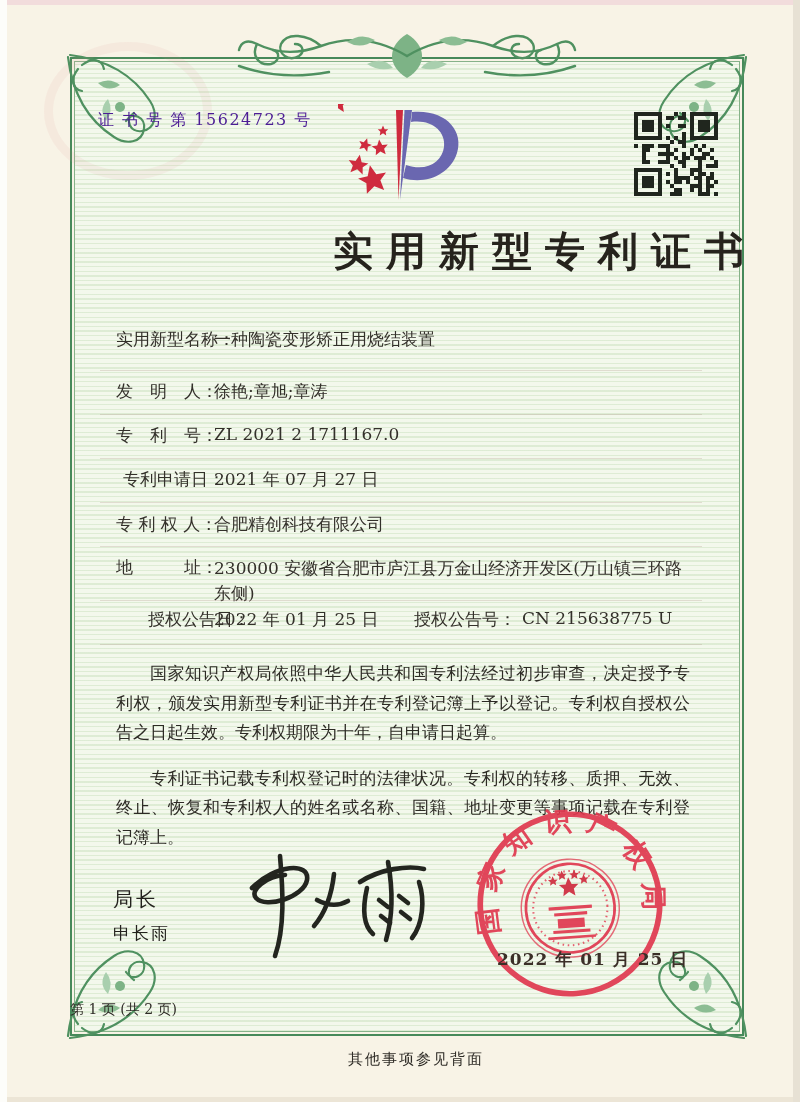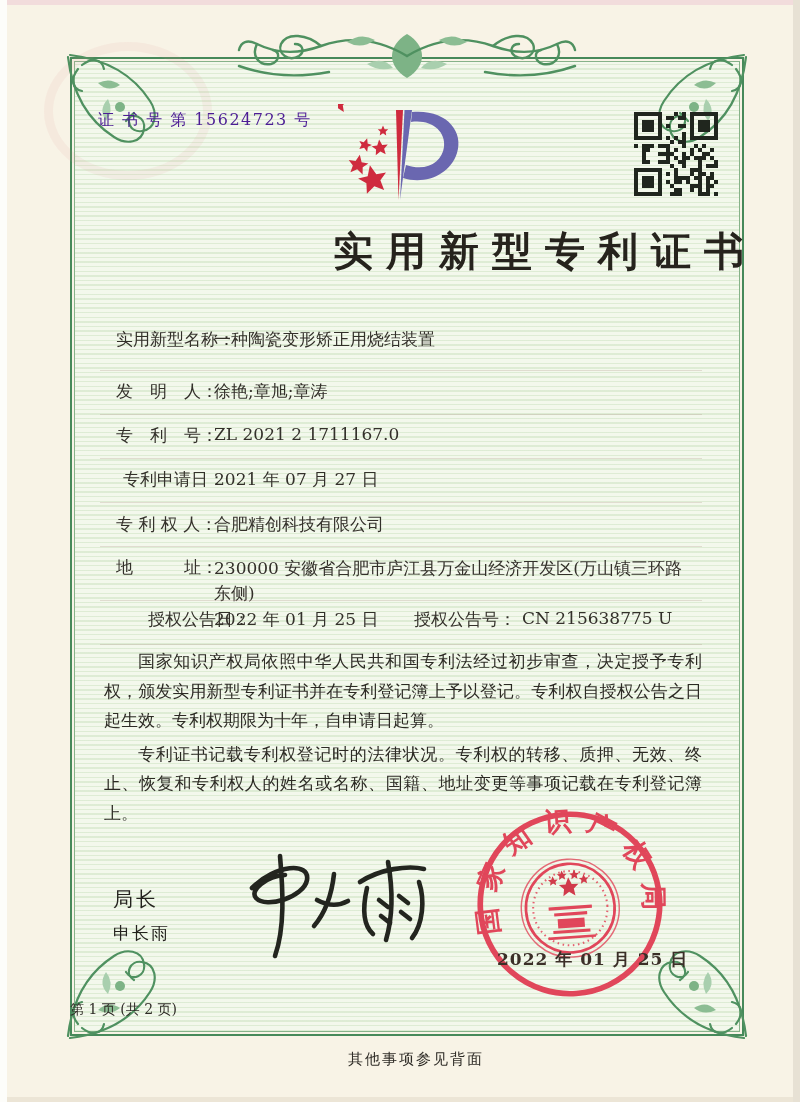--- a/index.html
+++ b/index.html
@@ -43,21 +43,21 @@
   }
 
   .field-label{font-size:17px;color:#33302a;}
   .field-value{font-size:17px;color:#33302a;}
   .sep{left:100px;width:602px;height:1px;background:rgba(176,146,138,0.28);}
 
   .body-text{
     left:100px;top:643px;width:606px;
     font-size:17px;line-height:29.5px;color:#2c2a24;text-align:justify;
   }
-  .body-text p{margin:4px;text-indent:2em;}
+  .body-text p{margin:16px;text-indent:2em;}
 
   .director-title{left:113px;top:886px;font-size:20px;letter-spacing:3px;
     color:#24221e;font-family:"Liberation Sans", sans-serif;}
   .director-name{left:113px;top:922px;font-size:17px;letter-spacing:2px;
     color:#24221e;font-family:"Liberation Sans", sans-serif;text-align:right;}
 
   .seal-date{
     left:497px;top:948px;font-size:17px;color:#3b2f28;letter-spacing:1px;
     font-weight:600;z-index:6;
   }

